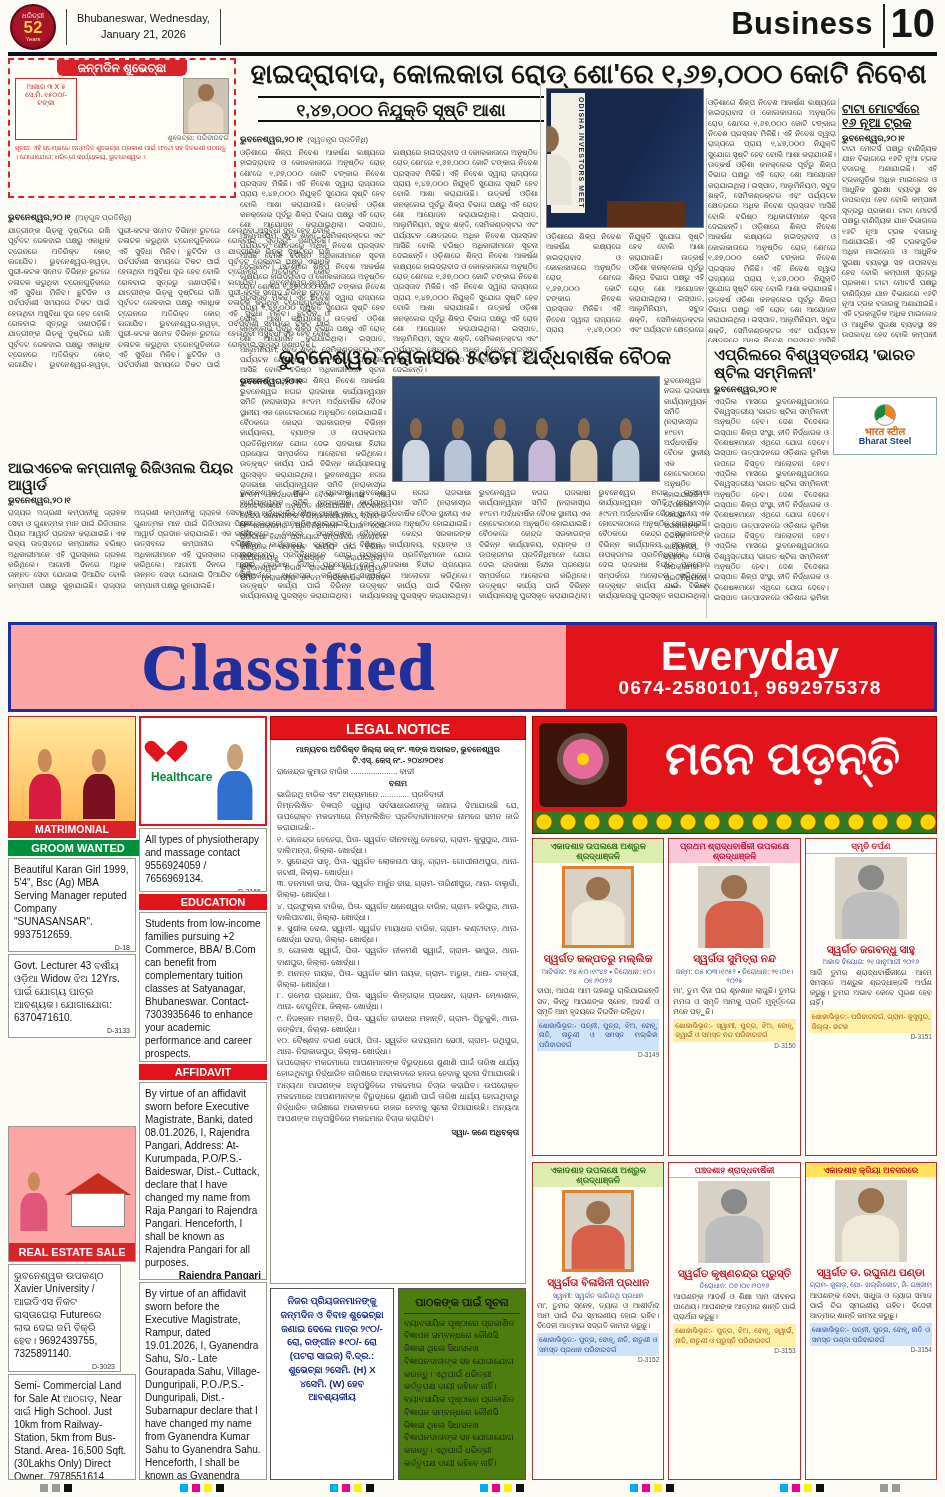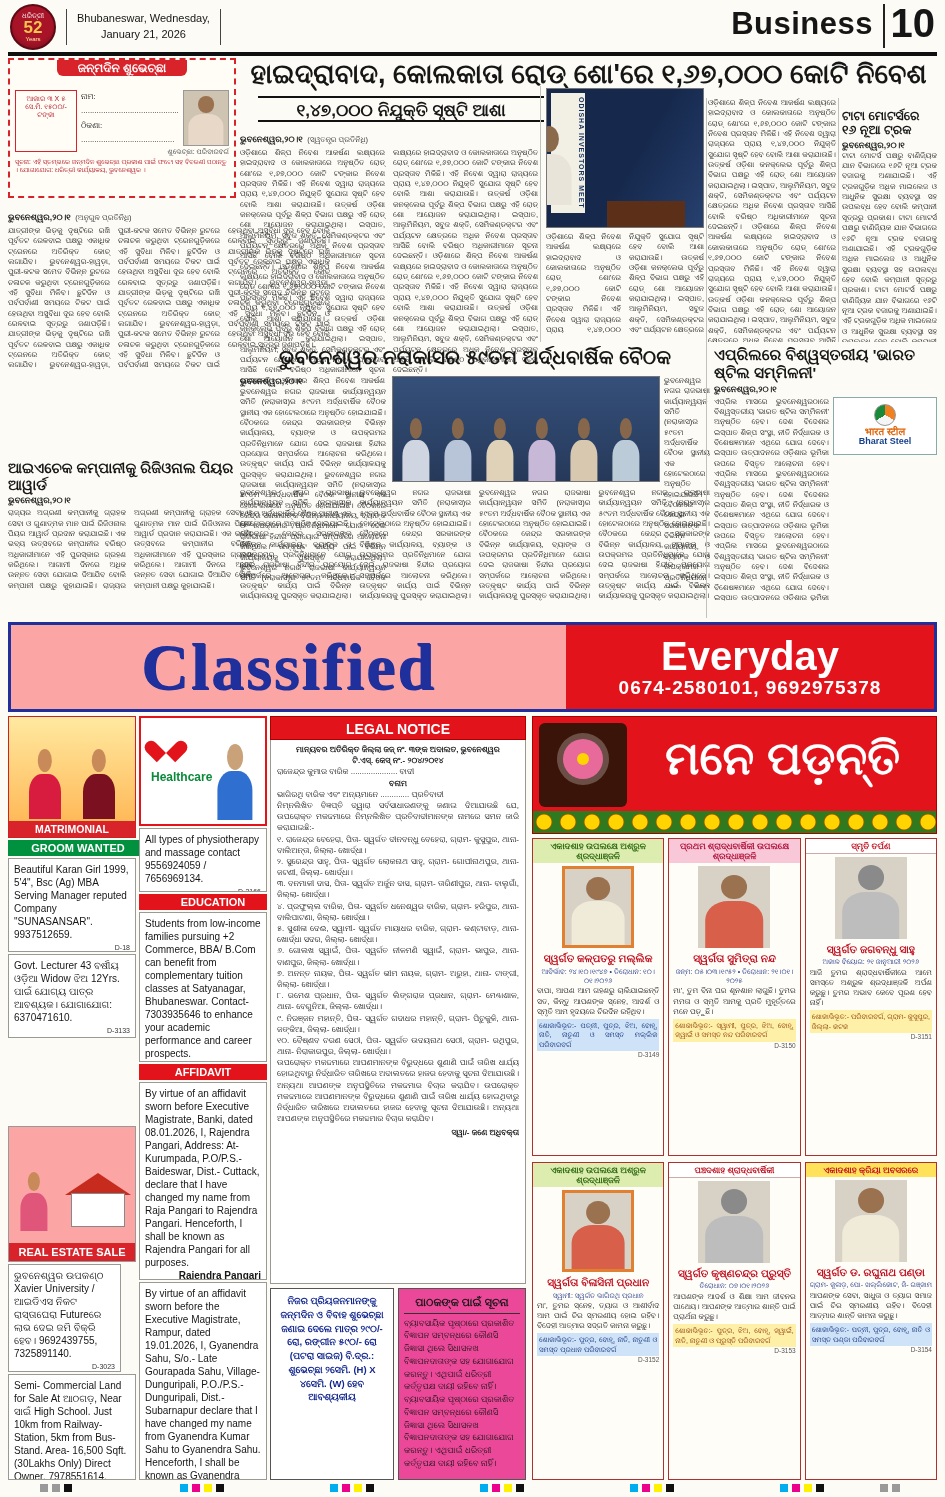--- a/index.html
+++ b/index.html
@@ -28,21 +28,21 @@
   .vrule { position:absolute; width:1px; background:#c2c2bc; }
   .body-sm { font-size:7.5px; line-height:1.38; text-align:justify; overflow:hidden; color:#222; }
   .cols-2 { column-count:2; column-gap:8px; }
   .cols-3 { column-count:3; column-gap:8px; }
   .cols-4 { column-count:4; column-gap:8px; }
   .dl { font-size:8.5px; font-weight:bold; }
   .byline { font-size:7.5px; color:#333; }
 
   .bday { position:absolute; left:0; top:0; width:228px; height:140px; border:2px dashed #d8232a;
           background:#fffdf6; padding:3px 5px; overflow:hidden; }
-  .bday-title { margin:-3px auto 14px; width:130px; background:#d8232a; color:#fff; text-align:center;
+  .bday-title { margin:-3px auto 2px; width:130px; background:#d8232a; color:#fff; text-align:center;
                 font-size:12px; font-weight:bold; padding:1px 17px; border-radius:0 0 6px 6px; }
   .bday-size { float:left; width:62px; height:62px; border:1px solid #d8232a; color:#b01020;
                font-size:7px; text-align:center; padding:4px 2px; margin-right:4px; }
   .bday-photo { float:right; width:46px; height:56px; background:#cfc4b2; border:1px solid #999; }
   .bday-fields { font-size:8px; line-height:1.8; overflow:hidden; }
   .bday-cap { font-size:7px; text-align:right; color:#444; clear:right; }
   .bday-foot { clear:both; font-size:6.5px; color:#b01020; line-height:1.35; margin-top:2px; }
 
   .headline-xl { position:absolute; left:232px; top:2px; width:697px; font-size:27px; font-weight:800;
                  text-align:center; line-height:1.1; }
@@ -59,21 +59,21 @@
   .speaker { position:absolute; right:26px; top:28px; width:56px; height:88px; }
   .silhouette { position:relative; overflow:hidden; }
   .silhouette::before { content:""; position:absolute; left:50%; top:10%; width:36%; height:30%;
                         transform:translateX(-50%); border-radius:50%; background:var(--skin,#86674b); }
   .silhouette::after { content:""; position:absolute; left:50%; top:42%; width:80%; height:58%;
                        transform:translateX(-50%); border-radius:40% 40% 0 0; background:var(--shirt,#dfd8cc); }
   .podium { position:absolute; right:18px; bottom:0; width:78px; height:26px; background:#5c2f18; }
   .main-mid { position:absolute; left:538px; top:174px; width:158px; height:110px; }
   .main-rightcol { position:absolute; left:700px; top:40px; width:128px; height:244px; }
   .trucks { position:absolute; left:834px; top:40px; width:95px; height:244px; overflow:hidden; }
-  .trucks h3 { margin:11px 0 2px; font-size:12.5px; line-height:1.15; }
+  .trucks h3 { margin:4px 0 2px; font-size:12.5px; line-height:1.15;text-decoration:underline; }
 
   .narakas { position:absolute; left:232px; top:288px; width:470px; height:272px; overflow:hidden; }
   .narakas h2 { margin:0; font-size:20px; text-align:center; line-height:1.1; }
   .narakas-left { position:absolute; left:0; top:30px; width:146px; height:212px; }
   .photo-group { position:absolute; left:152px; top:30px; width:268px; height:106px;
                  background:linear-gradient(#35507a,#26395a); border:1px solid #777; overflow:hidden; }
   .person { position:absolute; bottom:0; width:34px; height:70px; --shirt:#cfd6e2; }
   .narakas-right { position:absolute; left:424px; top:30px; width:46px; height:212px; }
   .narakas-bottom { position:absolute; left:0; top:142px; width:470px; height:130px; }
 
@@ -137,21 +137,21 @@
   .legal-body { position:absolute; left:270px; top:740px; width:256px; height:544px; border:1px solid #9a9a94;
                 border-top:none; background:#fff; padding:4px 6px; font-size:8px; line-height:1.4;
                 text-align:justify; overflow:hidden; }
   .legal-body .ctr { text-align:center; font-weight:bold; }
   .legal-body .sig { text-align:right; font-weight:bold; margin-top:3px; }
 
   .wish-box { position:absolute; left:270px; top:1288px; width:124px; height:192px; border:1px solid #555;
               background:#fff; padding:5px; font-size:9.5px; font-weight:bold; line-height:1.45;
               text-align:center; color:#14288e; overflow:hidden; }
   .info-box { position:absolute; left:398px; top:1288px; width:128px; height:192px; border:1px solid #555;
-              background:#ec4899; padding:5px; font-size:8.5px; line-height:1.5; overflow:hidden; }
+              background:#4d7c0f; padding:5px; font-size:8.5px; line-height:1.5; overflow:hidden; }
   .info-box .t { font-size:11px; font-weight:bold; text-align:center; border-bottom:1px solid #333;
                  padding-bottom:2px; margin-bottom:3px; }
 
   .mane { position:absolute; left:532px; top:716px; width:405px; height:118px; background:#e3131b;
           border:1px solid #a00; overflow:hidden; }
   .mane-art { position:absolute; left:6px; top:6px; width:88px; height:84px; background:#3a1408; border-radius:6px; }
   .mane-art::before { content:""; position:absolute; left:24px; top:16px; width:40px; height:40px; border-radius:50%;
           background:#e86a9a; box-shadow:0 0 0 6px rgba(255,255,255,.25); }
   .mane-art::after { content:""; position:absolute; left:38px; top:30px; width:12px; height:12px; border-radius:50%;
           background:#ffd400; }
@@ -207,24 +207,20 @@
   <div class="hdr-div" data-interactable="false"></div>
   <div class="page-num" data-interactable="false">10</div>
   <div class="rule-top" data-interactable="false"></div>
 
   <div class="news" data-interactable="false">
 
     <div class="bday" data-interactable="false">
       <div class="bday-title" data-interactable="false">ଜନ୍ମଦିନ ଶୁଭେଚ୍ଛା</div>
       <div class="bday-size" data-interactable="false">ଆକାର ୩ X ୫ ସେ.ମି. ୧୫୦୦/- ଟଙ୍କା</div>
       <div class="bday-photo silhouette" style="--skin:#9a7250; --shirt:#e8d8c8;" data-interactable="false"></div>
-      <div class="bday-fields">
-        <div data-interactable="false">ନାମ: ............................................</div>
-        <div data-interactable="false">ଠିକଣା: ..........................................</div>
-      </div>
       <div class="bday-cap" data-interactable="false">ଶୁଭେଚ୍ଛା: ପରିବାରବର୍ଗ</div>
       <div class="bday-foot" data-interactable="false">ସୂଚନା: ଏହି ସ୍ତମ୍ଭରେ ଜନ୍ମଦିନ ଶୁଭେଚ୍ଛା ପ୍ରକାଶ ପାଇଁ ଫଟୋ ସହ ବିବରଣୀ ପଠାନ୍ତୁ । ଯୋଗାଯୋଗ: ଧରିତ୍ରୀ କାର୍ଯ୍ୟାଳୟ, ଭୁବନେଶ୍ୱର ।</div>
     </div>
 
     <div class="abs" style="left:0; top:146px; width:322px; height:252px; overflow:hidden;" data-interactable="false">
       <div style="margin:2px 0;">
         <span class="dl" data-interactable="false">ଭୁବନେଶ୍ୱର,୨୦।୧</span>
         <span class="byline" data-interactable="false">(ଅନୁଗୁଳ ପ୍ରତିନିଧି)</span>
       </div>
       <div class="body-sm cols-3" style="height:198px;" data-interactable="false">ଯାତ୍ରୀଙ୍କ ଭିଡ଼କୁ ଦୃଷ୍ଟିରେ ରଖି ପୂର୍ବତଟ ରେଳବାଇ ପକ୍ଷରୁ ଏକାଧିକ ଟ୍ରେନରେ ଅତିରିକ୍ତ କୋଚ୍ ଲଗାଯିବ। ଭୁବନେଶ୍ୱର-ହାୱଡ଼ା, ପୁରୀ-କଟକ ସମେତ ବିଭିନ୍ନ ରୁଟରେ ଚଳାଚଳ କରୁଥିବା ଟ୍ରେନଗୁଡ଼ିକରେ ଏହି ସୁବିଧା ମିଳିବ। ଛୁଟିଦିନ ଓ ପର୍ବପର୍ବାଣୀ ସମୟରେ ଟିକଟ ପାଇଁ ହେଉଥିବା ଅସୁବିଧା ଦୂର ହେବ ବୋଲି ରେଳବାଇ ସୂତ୍ରରୁ ଜଣାପଡ଼ିଛି। ଯାତ୍ରୀଙ୍କ ଭିଡ଼କୁ ଦୃଷ୍ଟିରେ ରଖି ପୂର୍ବତଟ ରେଳବାଇ ପକ୍ଷରୁ ଏକାଧିକ ଟ୍ରେନରେ ଅତିରିକ୍ତ କୋଚ୍ ଲଗାଯିବ। ଭୁବନେଶ୍ୱର-ହାୱଡ଼ା, ପୁରୀ-କଟକ ସମେତ ବିଭିନ୍ନ ରୁଟରେ ଚଳାଚଳ କରୁଥିବା ଟ୍ରେନଗୁଡ଼ିକରେ ଏହି ସୁବିଧା ମିଳିବ। ଛୁଟିଦିନ ଓ ପର୍ବପର୍ବାଣୀ ସମୟରେ ଟିକଟ ପାଇଁ ହେଉଥିବା ଅସୁବିଧା ଦୂର ହେବ ବୋଲି ରେଳବାଇ ସୂତ୍ରରୁ ଜଣାପଡ଼ିଛି। ଯାତ୍ରୀଙ୍କ ଭିଡ଼କୁ ଦୃଷ୍ଟିରେ ରଖି ପୂର୍ବତଟ ରେଳବାଇ ପକ୍ଷରୁ ଏକାଧିକ ଟ୍ରେନରେ ଅତିରିକ୍ତ କୋଚ୍ ଲଗାଯିବ। ଭୁବନେଶ୍ୱର-ହାୱଡ଼ା, ପୁରୀ-କଟକ ସମେତ ବିଭିନ୍ନ ରୁଟରେ ଚଳାଚଳ କରୁଥିବା ଟ୍ରେନଗୁଡ଼ିକରେ ଏହି ସୁବିଧା ମିଳିବ। ଛୁଟିଦିନ ଓ ପର୍ବପର୍ବାଣୀ ସମୟରେ ଟିକଟ ପାଇଁ ହେଉଥିବା ଅସୁବିଧା ଦୂର ହେବ ବୋଲି ରେଳବାଇ ସୂତ୍ରରୁ ଜଣାପଡ଼ିଛି। ଯାତ୍ରୀଙ୍କ ଭିଡ଼କୁ ଦୃଷ୍ଟିରେ ରଖି ପୂର୍ବତଟ ରେଳବାଇ ପକ୍ଷରୁ ଏକାଧିକ ଟ୍ରେନରେ ଅତିରିକ୍ତ କୋଚ୍ ଲଗାଯିବ। ଭୁବନେଶ୍ୱର-ହାୱଡ଼ା, ପୁରୀ-କଟକ ସମେତ ବିଭିନ୍ନ ରୁଟରେ ଚଳାଚଳ କରୁଥିବା ଟ୍ରେନଗୁଡ଼ିକରେ ଏହି ସୁବିଧା ମିଳିବ। ଛୁଟିଦିନ ଓ ପର୍ବପର୍ବାଣୀ ସମୟରେ ଟିକଟ ପାଇଁ ହେଉଥିବା ଅସୁବିଧା ଦୂର ହେବ ବୋଲି ରେଳବାଇ ସୂତ୍ରରୁ ଜଣାପଡ଼ିଛି।</div>

